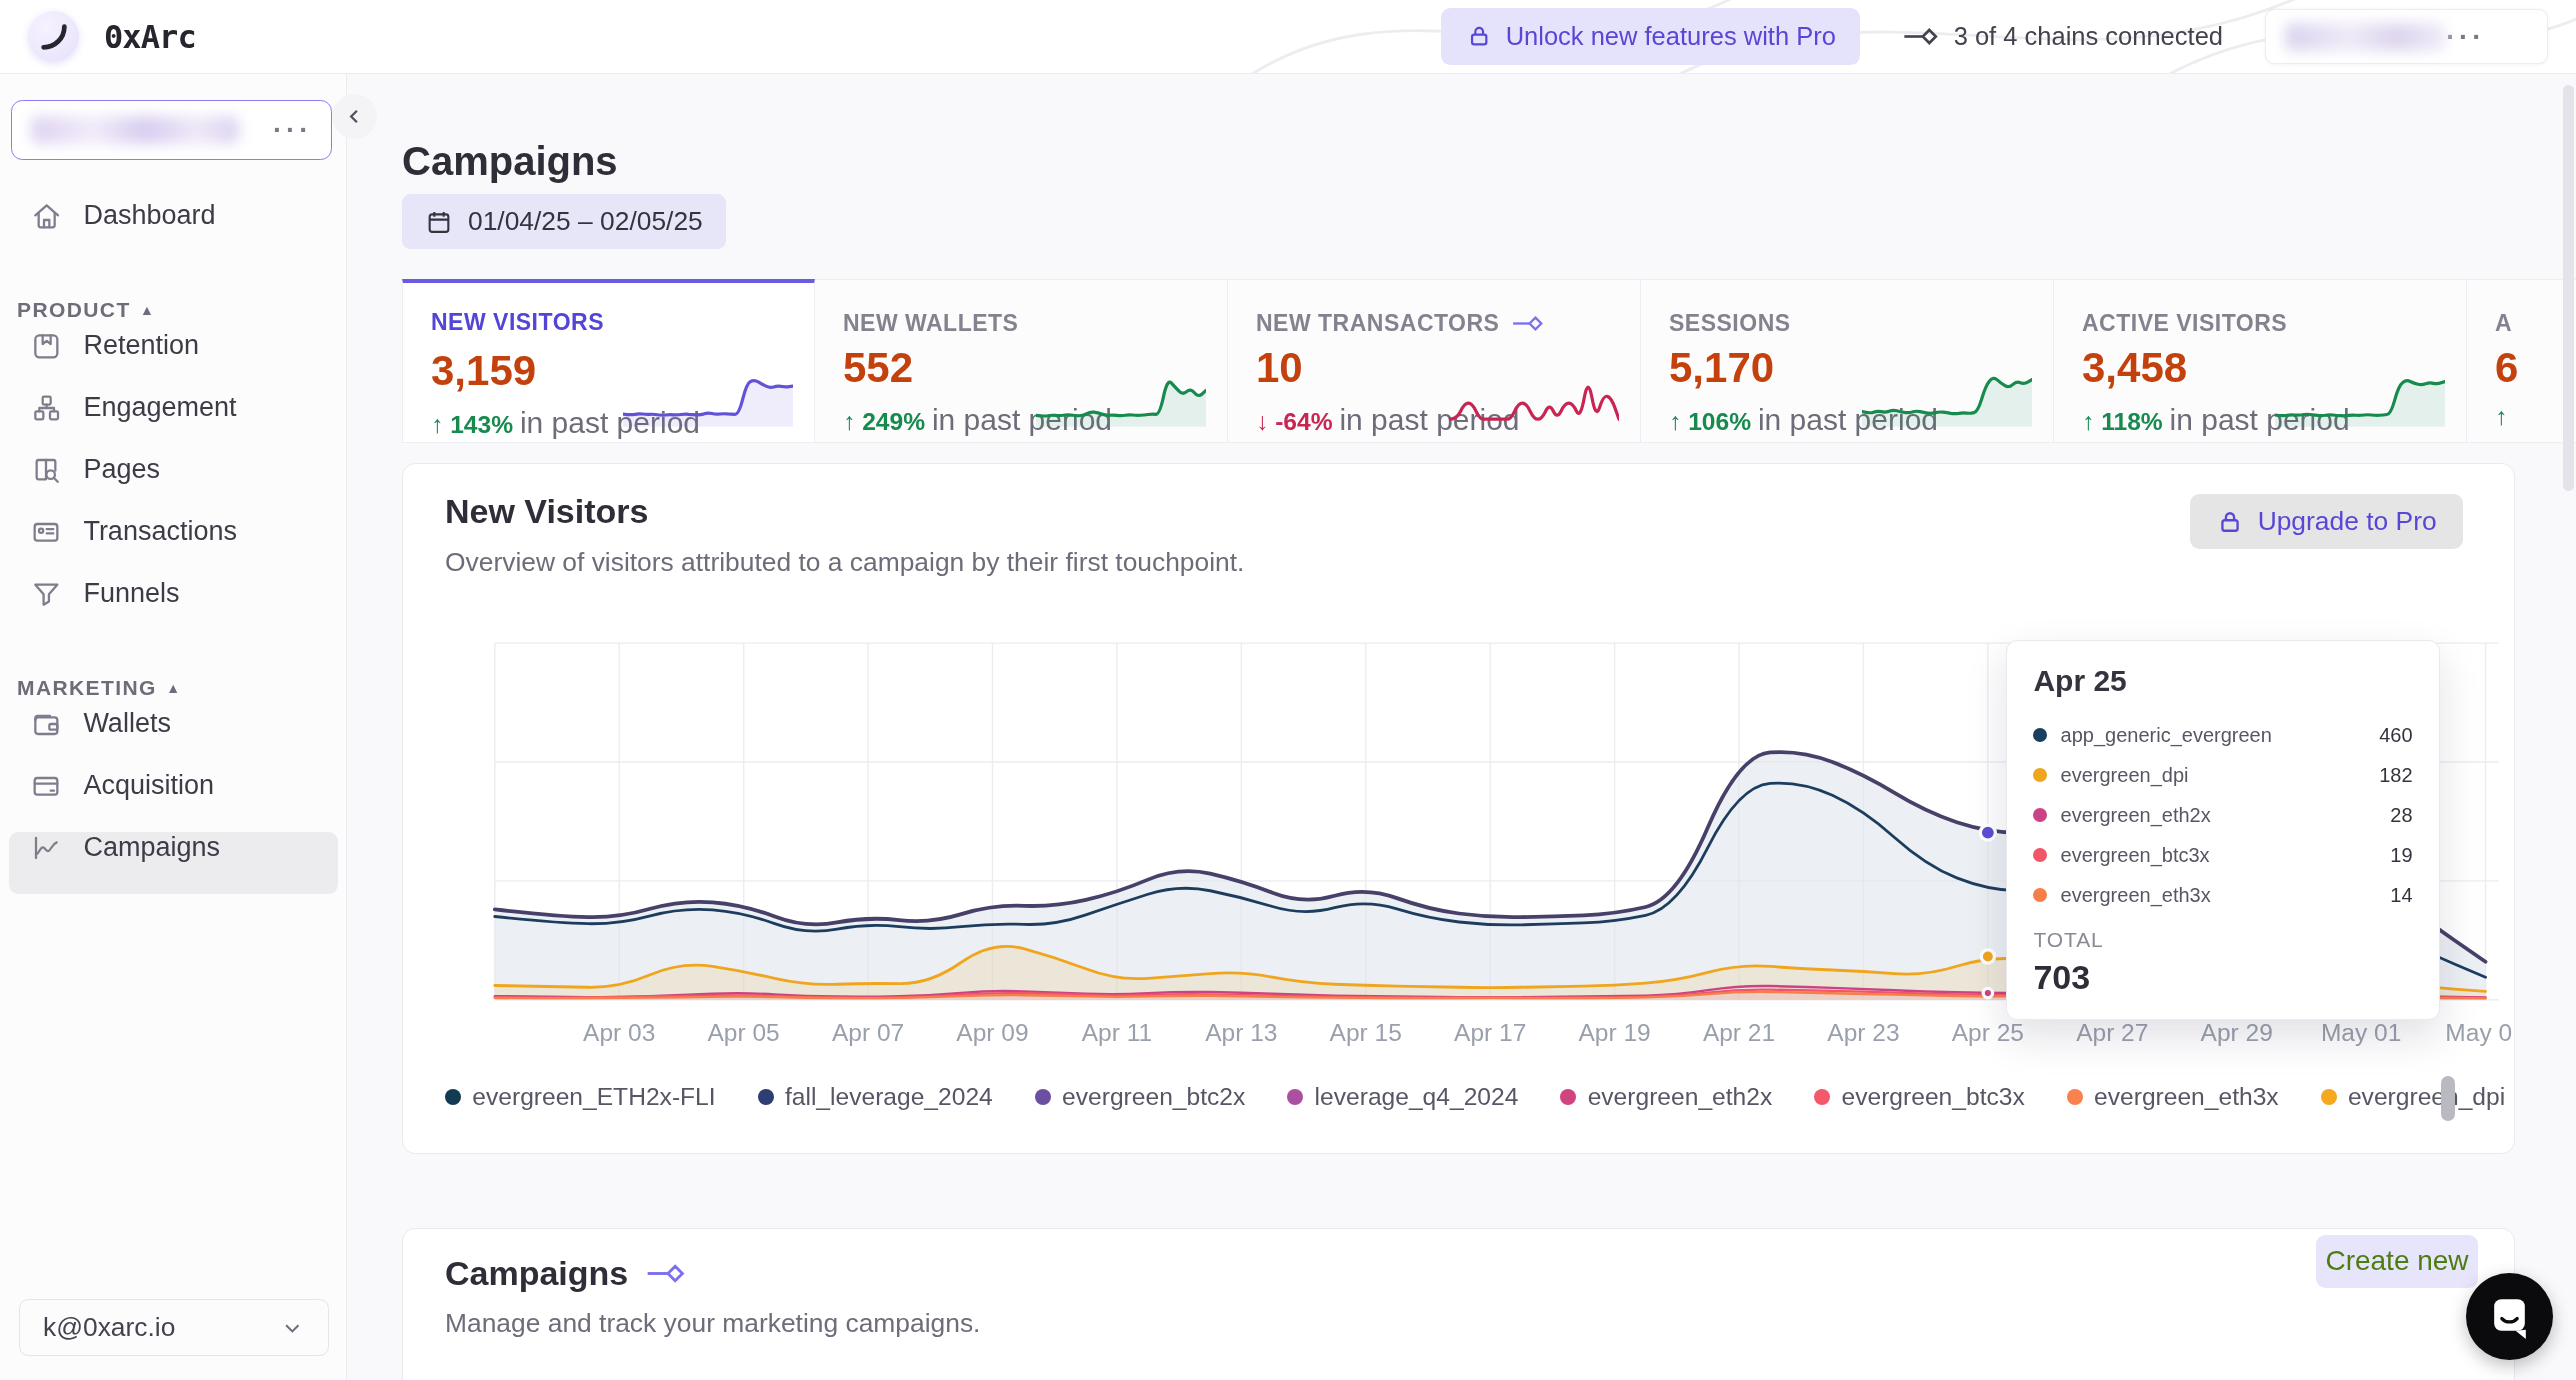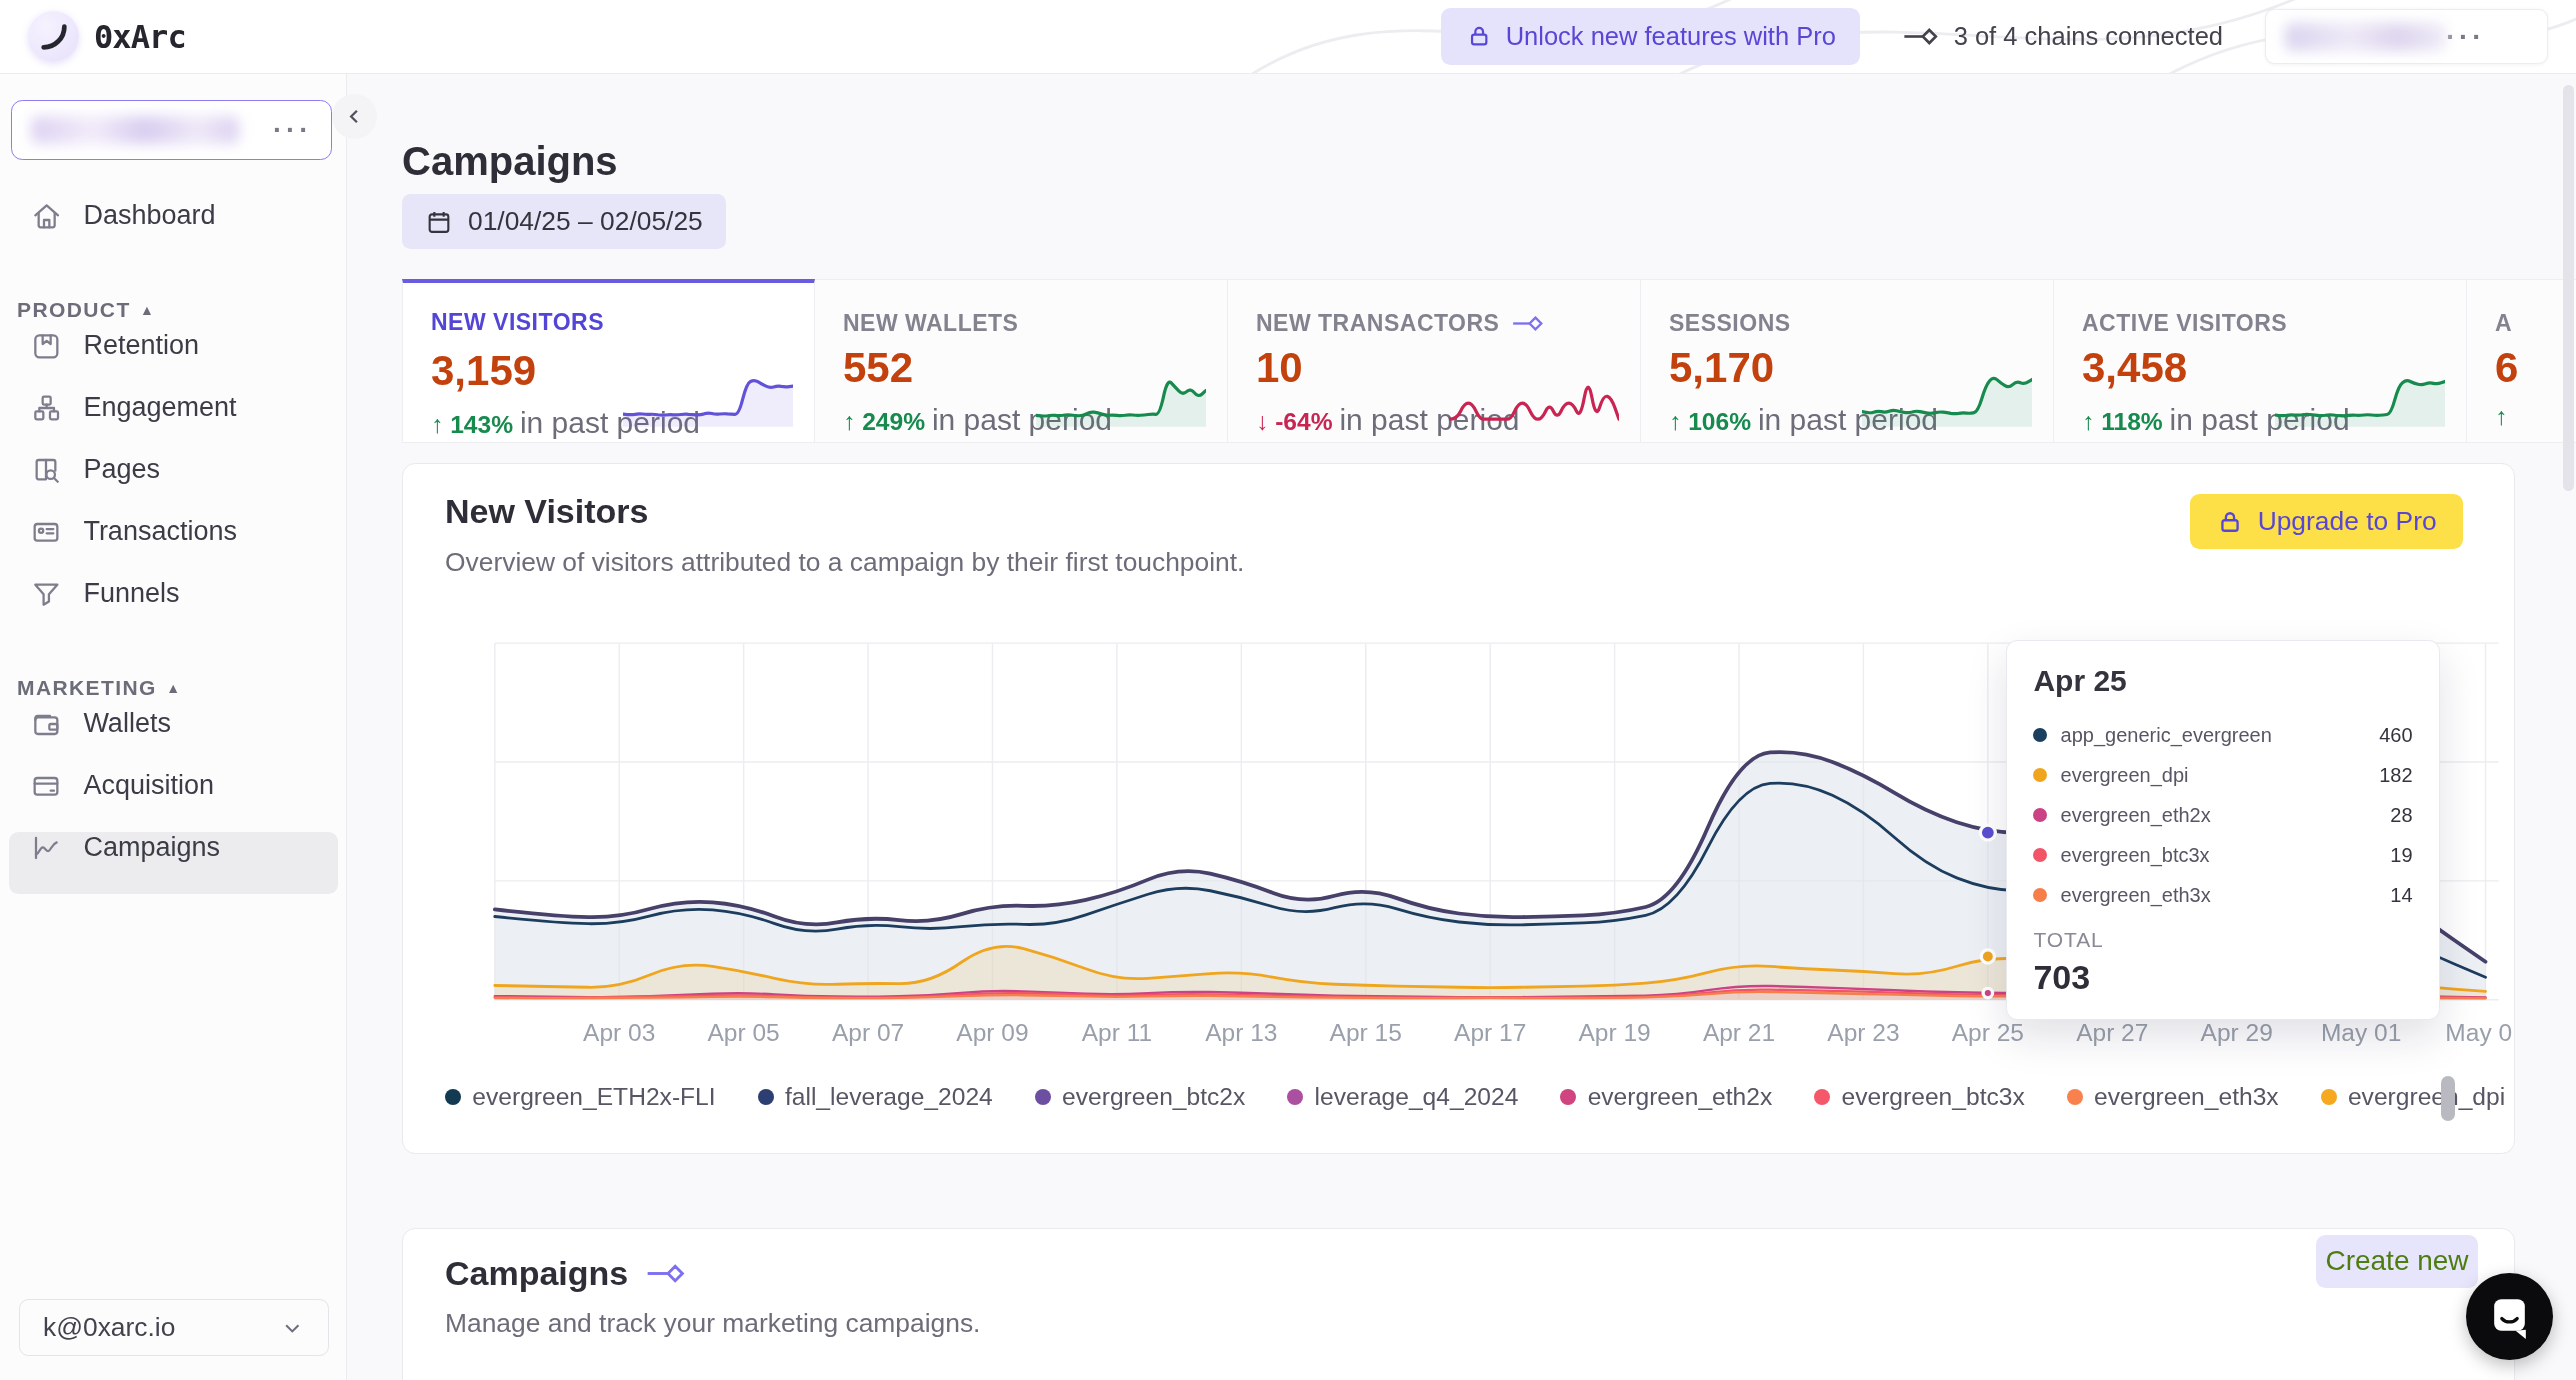--- a/index.html
+++ b/index.html
@@ -1,21 +1,21 @@
 <!DOCTYPE html>
 <html style="font-size:15px"><head>
 <meta charset="utf-8">
 <style>
   html,body{margin:0;padding:0;background:#f9f9fb;font-family:"Liberation Sans",sans-serif;}
   #app{position:relative;width:2576px;height:1381px;overflow:hidden;background:#f9f9fb;color:#32323c;}
   svg{display:block}
   
   .topbar{position:absolute;left:0;top:0;width:2576px;height:74px;background:#fff;border-bottom:0.9px solid #ececf0;display:flex;align-items:center;padding:0 28px;box-sizing:border-box;z-index:40;}
   .arcs{position:absolute;right:0;top:0;height:74px;z-index:0;pointer-events:none;}
-  .logo-wrap{display:flex;align-items:center;gap:15px;z-index:2;}
+  .logo-wrap{display:flex;align-items:center;gap:25px;z-index:2;}
   .logo-badge{width:51px;height:51px;border-radius:50%;background:radial-gradient(circle at 35% 30%,#f6f2ff,#e7e0fb);display:flex;align-items:center;justify-content:center;box-shadow:0 1.9px 7.6px rgba(110,90,220,.18);}
   .logo-text{font-family:"DejaVu Sans Mono",monospace;font-size:32px;font-weight:bold;color:#26262e;letter-spacing:-0.9px;}
   .topbar-right{margin-left:auto;display:flex;align-items:center;gap:42px;z-index:2;}
   .pro-btn{display:flex;align-items:center;gap:13.2px;background:#e5e2fb;color:#5847d6;font-size:25.5px;font-weight:500;border:none;border-radius:9.4px;padding:14px 24.6px;cursor:pointer;}
   .chains{display:flex;align-items:center;gap:13.2px;font-size:25.5px;color:#43434e;font-weight:500;}
   .acct-box{position:relative;width:283px;height:55px;background:#fff;border:0.9px solid #ececf1;border-radius:9.4px;box-shadow:0 0.9px 3.8px rgba(20,20,40,.05);display:flex;align-items:center;padding:0 19px;box-sizing:border-box;}
   .blur-blob{height:28px;border-radius:7.6px;background:linear-gradient(90deg,#d9d3ef,#efeaf7 40%,#ddd5ee 70%,#f0ecf8);filter:blur(6.6px);}
   .dots{color:#7a7a86;font-size:28px;font-weight:bold;letter-spacing:3.8px;line-height:1;}
   
   .sidebar{position:absolute;left:0;top:74px;width:347px;height:1307px;background:#fcfcfd;border-right:0.9px solid #ececf0;box-sizing:border-box;}
@@ -42,21 +42,21 @@
   .card.active .card-label{top:26.4px;}
   .card-value{position:absolute;left:28px;top:64px;font-size:42px;font-weight:bold;color:#c2410c;}
   .card-delta{position:absolute;left:28px;top:123px;font-size:24.6px;white-space:nowrap;}
   .card-delta .pct{font-weight:bold;}
   .card-delta .suffix{color:#6d6d7a;font-size:30px;}
   .card-spark{position:absolute;right:21px;bottom:15px;}
   
   .panel{position:absolute;left:54px;top:389px;width:2113px;height:691px;background:#fff;border:0.9px solid #e9e9ee;border-radius:13.2px;box-sizing:border-box;}
   .panel-title{position:absolute;left:42px;top:28px;font-size:34px;font-weight:bold;color:#2e2e38;}
   .panel-sub{position:absolute;left:42px;top:83px;font-size:26.4px;color:#6d6d7a;}
-  .upgrade-btn{position:absolute;right:51px;top:30px;height:55px;display:flex;align-items:center;gap:13.2px;background:#fde047;color:#5847d6;border:none;border-radius:9.4px;font-size:26.4px;font-weight:500;padding:0 26.4px;cursor:pointer;}
+  .upgrade-btn{position:absolute;right:51px;top:30px;height:55px;display:flex;align-items:center;gap:13.2px;background:#e5e5e5;color:#5847d6;border:none;border-radius:9.4px;font-size:26.4px;font-weight:500;padding:0 26.4px;cursor:pointer;}
   .legend{position:absolute;left:42px;top:619px;display:flex;align-items:center;gap:42px;}
   .legend-item{display:flex;align-items:center;gap:11.3px;font-size:24.6px;color:#565664;cursor:pointer;white-space:nowrap;}
   .legend-dot{width:16px;height:16px;border-radius:50%;}
   .legend-pill{position:absolute;left:2038px;top:612px;width:14px;height:45px;border-radius:7.6px;background:#b9b9c2;cursor:pointer;}
   
   .tooltip{position:absolute;left:1603px;top:176px;width:434px;height:380px;background:#fff;border:0.9px solid #e9e9ef;border-radius:11.3px;box-shadow:0 17px 42px rgba(25,25,60,.13);box-sizing:border-box;padding:23px 26.4px;z-index:20;}
   .tt-title{font-size:30px;font-weight:600;color:#34343e;margin-bottom:17px;}
   .tt-row{display:flex;align-items:center;height:40px;font-size:20px;color:#565664;}
   .tt-row .tdot{width:14px;height:14px;border-radius:50%;margin-right:13.2px;flex:0 0 auto;}
   .tt-row .tval{margin-left:auto;color:#34343e;}

